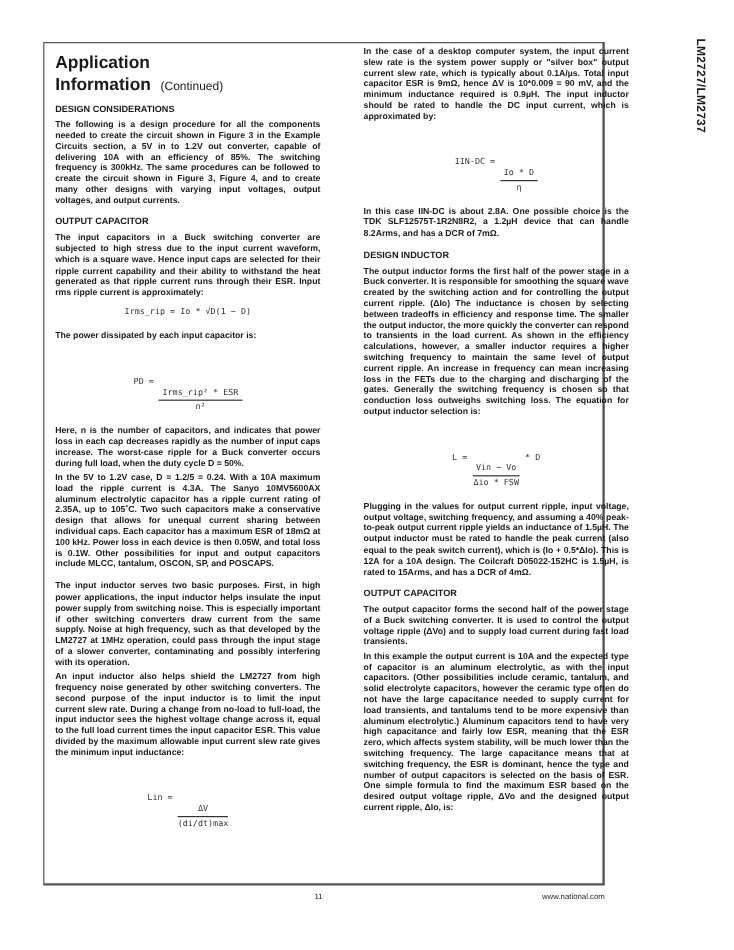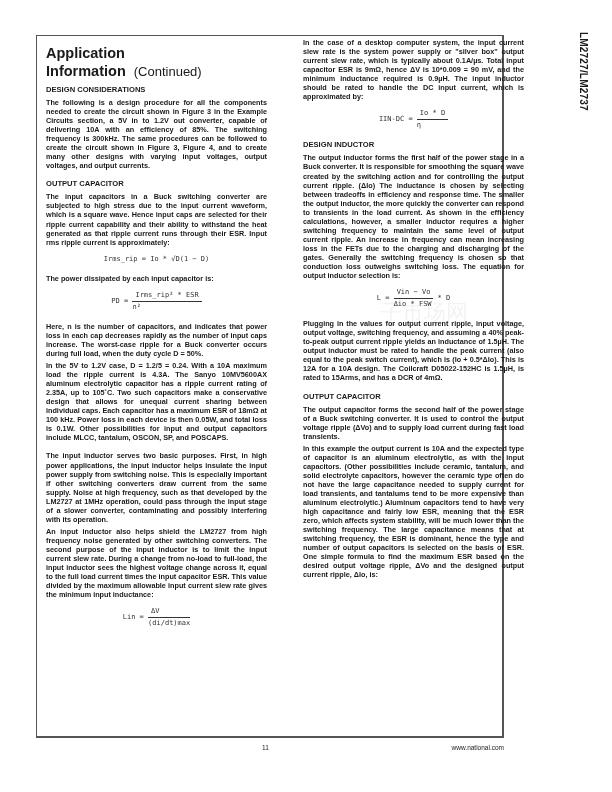--- a/index.html
+++ b/index.html
@@ -4,26 +4,26 @@
 <style>
   html, body { margin: 0; padding: 0; background: #ffffff; }
   body { width: 612px; height: 792px; position: relative; overflow: hidden;
          font-family: "Liberation Sans", sans-serif; color: #1a1a1a; }
   .frame { position: absolute; left: 36px; top: 35px; width: 468px; height: 703px;
            border: 1px solid #555; border-right: 2px solid #555; border-bottom: 2px solid #555; box-sizing: border-box; }
   .col { position: absolute; top: 44px; width: 221px; font-size: 7.25px; line-height: 9.05px; }
   .col.left { left: 46px; }
   .col.right { left: 303px; top: 38px; }
   .title { font-size: 14.5px; font-weight: bold; line-height: 18px; margin: 0 0 4px 0; }
-  .title .cont { font-size: 13px; font-weight: normal; margin-left: 8px; }
+  .title .cont { font-size: 10px; font-weight: normal; margin-left: 8px; }
   h3 { font-size: 7.6px; font-weight: bold; margin: 0 0 3px 0; line-height: 10px; }
   p { margin: 0 0 3px 0; text-align: justify; font-weight: bold; }
   .sec { margin-top: 9px; }
   .eq { font-family: "DejaVu Sans Mono", monospace; font-size: 7px; text-align: center; margin: 8px 0 10px 0; color: #333; }
-  .frac { display: inline-block; vertical-align: middle; text-align: left; }
+  .frac { display: inline-block; vertical-align: middle; text-align: center; margin-top: 31px; }
   .frac .num { display: block; border-bottom: 0.8px solid #333; padding: 0 3px 1px; }
   .frac .den { display: block; padding-top: 1px; }
   .side-label { position: absolute; left: 578px; top: 32px; transform-origin: left top; transform: rotate(90deg) translateY(-100%);
                 font-size: 10px; font-weight: bold; white-space: nowrap; letter-spacing: 0.2px; }
   .page-num { position: absolute; left: 262px; top: 744px; font-size: 6.5px; }
   .url { position: absolute; right: 108px; top: 744px; font-size: 6.5px; }
   .watermark { position: absolute; left: 380px; top: 298px; font-size: 22px; color: rgba(0,0,0,0.05); font-family: "DejaVu Serif", serif; }
 </style>
 </head>
 <body>
@@ -72,20 +72,21 @@
 
 <div class="col right">
   <p>In the case of a desktop computer system, the input current slew rate is the system power supply or "silver box" output current slew rate, which is typically about 0.1A/µs. Total input capacitor ESR is 9mΩ, hence ΔV is 10*0.009 = 90 mV, and the minimum inductance required is 0.9µH. The input inductor should be rated to handle the DC input current, which is approximated by:</p>
   <div class="eq">
     <span>IIN-DC =</span>
     <span class="frac">
       <span class="num">Io * D</span>
       <span class="den">η</span>
     </span>
   </div>
+  <p>In this case IIN-DC is about 2.8A. One possible choice is the TDK SLF12575T-1R2N8R2, a 1.2µH device that can handle 8.2Arms, and has a DCR of 7mΩ.</p>
 
   <div class="sec">
     <h3>DESIGN INDUCTOR</h3>
     <p>The output inductor forms the first half of the power stage in a Buck converter. It is responsible for smoothing the square wave created by the switching action and for controlling the output current ripple. (ΔIo) The inductance is chosen by selecting between tradeoffs in efficiency and response time. The smaller the output inductor, the more quickly the converter can respond to transients in the load current. As shown in the efficiency calculations, however, a smaller inductor requires a higher switching frequency to maintain the same level of output current ripple. An increase in frequency can mean increasing loss in the FETs due to the charging and discharging of the gates. Generally the switching frequency is chosen so that conduction loss outweighs switching loss. The equation for output inductor selection is:</p>
     <div class="eq">
       <span>L =</span>
       <span class="frac">
         <span class="num">Vin − Vo</span>
         <span class="den">Δio * FSW</span>
       </span>

